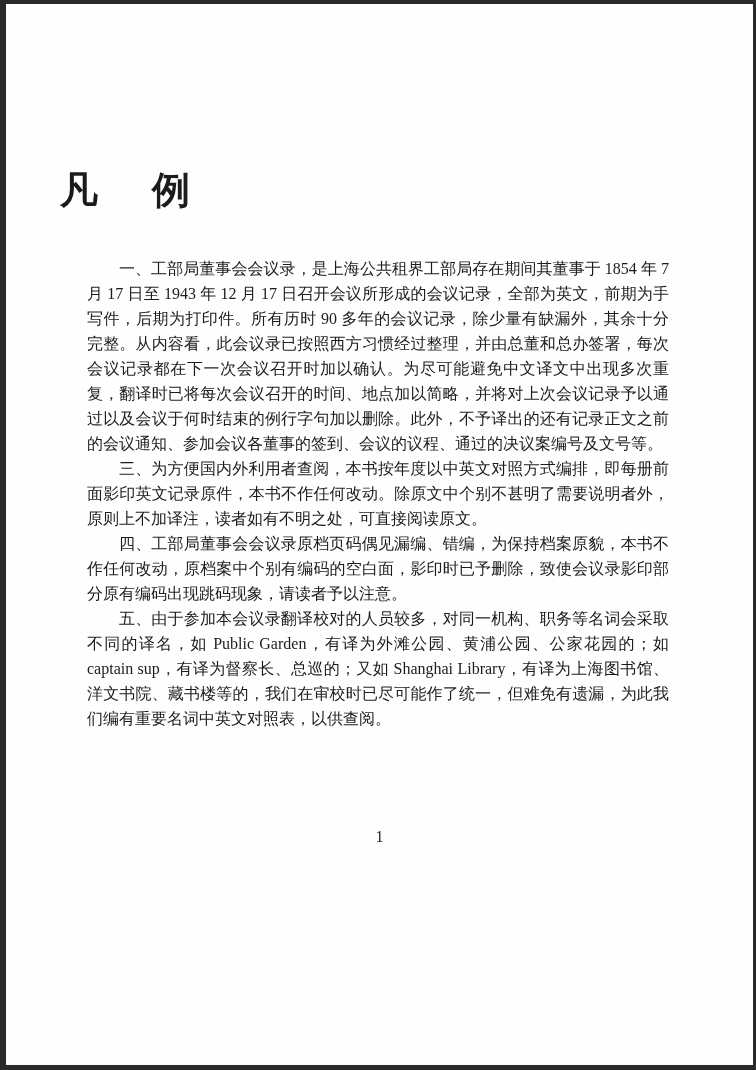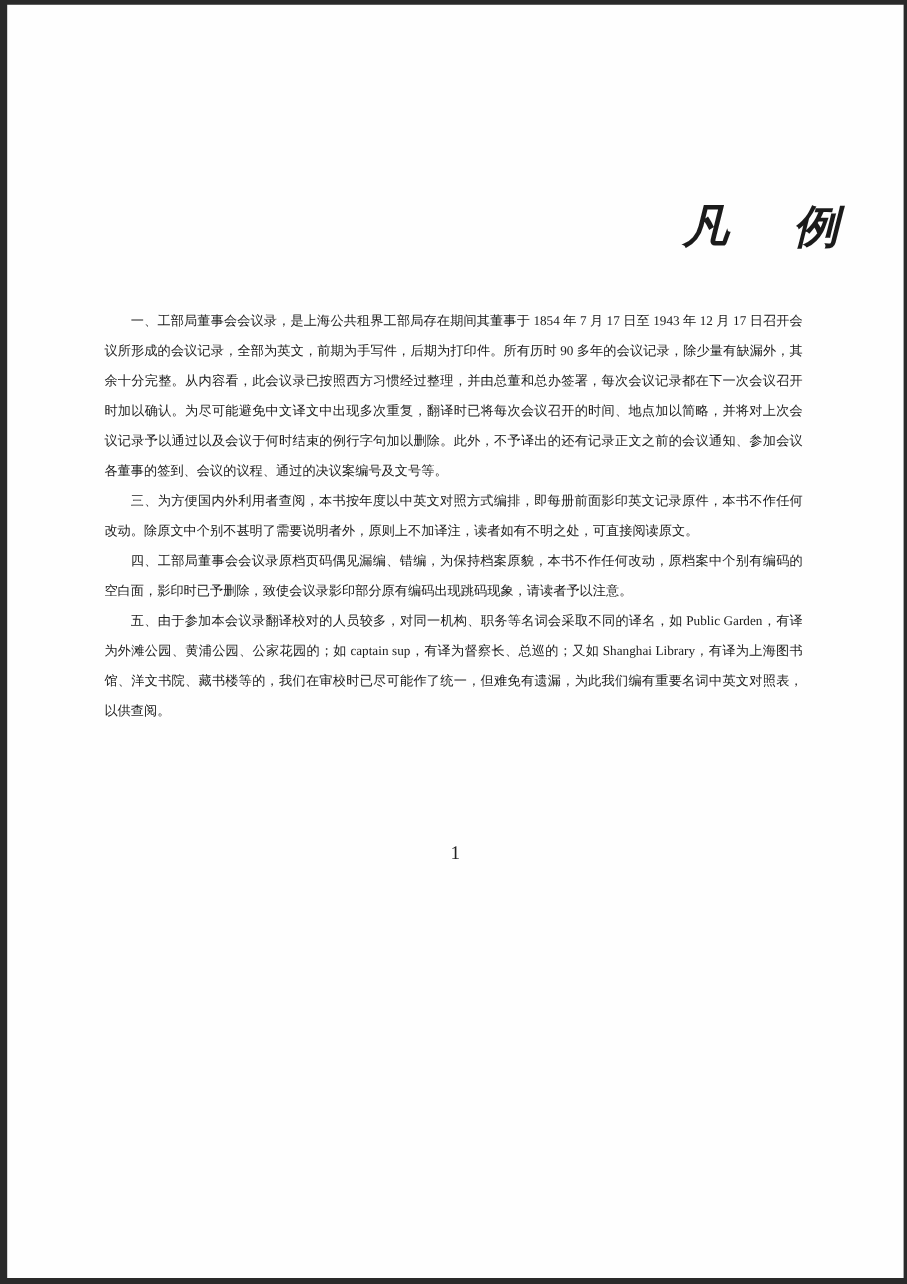--- a/index.html
+++ b/index.html
@@ -16,32 +16,31 @@
     border-style: solid;
     border-color: #2a2a2a;
     border-width: 4px 3px 5px 6px;
     overflow: hidden;
     font-family: "Liberation Serif", "DejaVu Serif", serif;
     color: #1b1b1b;
   }
   .doc-title {
     margin: 166px 0 0 0;
     padding: 0;
-    text-align: right;
+    text-align: left;
     font-size: 38px;
     line-height: 40px;
     font-weight: bold;
     letter-spacing: 54px;   
     text-indent: 54px;      
     white-space: nowrap;
-    font-style: italic;
   }
   .doc-body {
     margin: 46px 84px 0 81px;
-    font-size: 11px;
+    font-size: 16px;
     line-height: 25px;
     text-align: justify;
     text-justify: inter-ideograph;
   }
   .doc-body p {
     margin: 0;
     padding: 0;
     text-indent: 2em;
   }
   .page-number {

